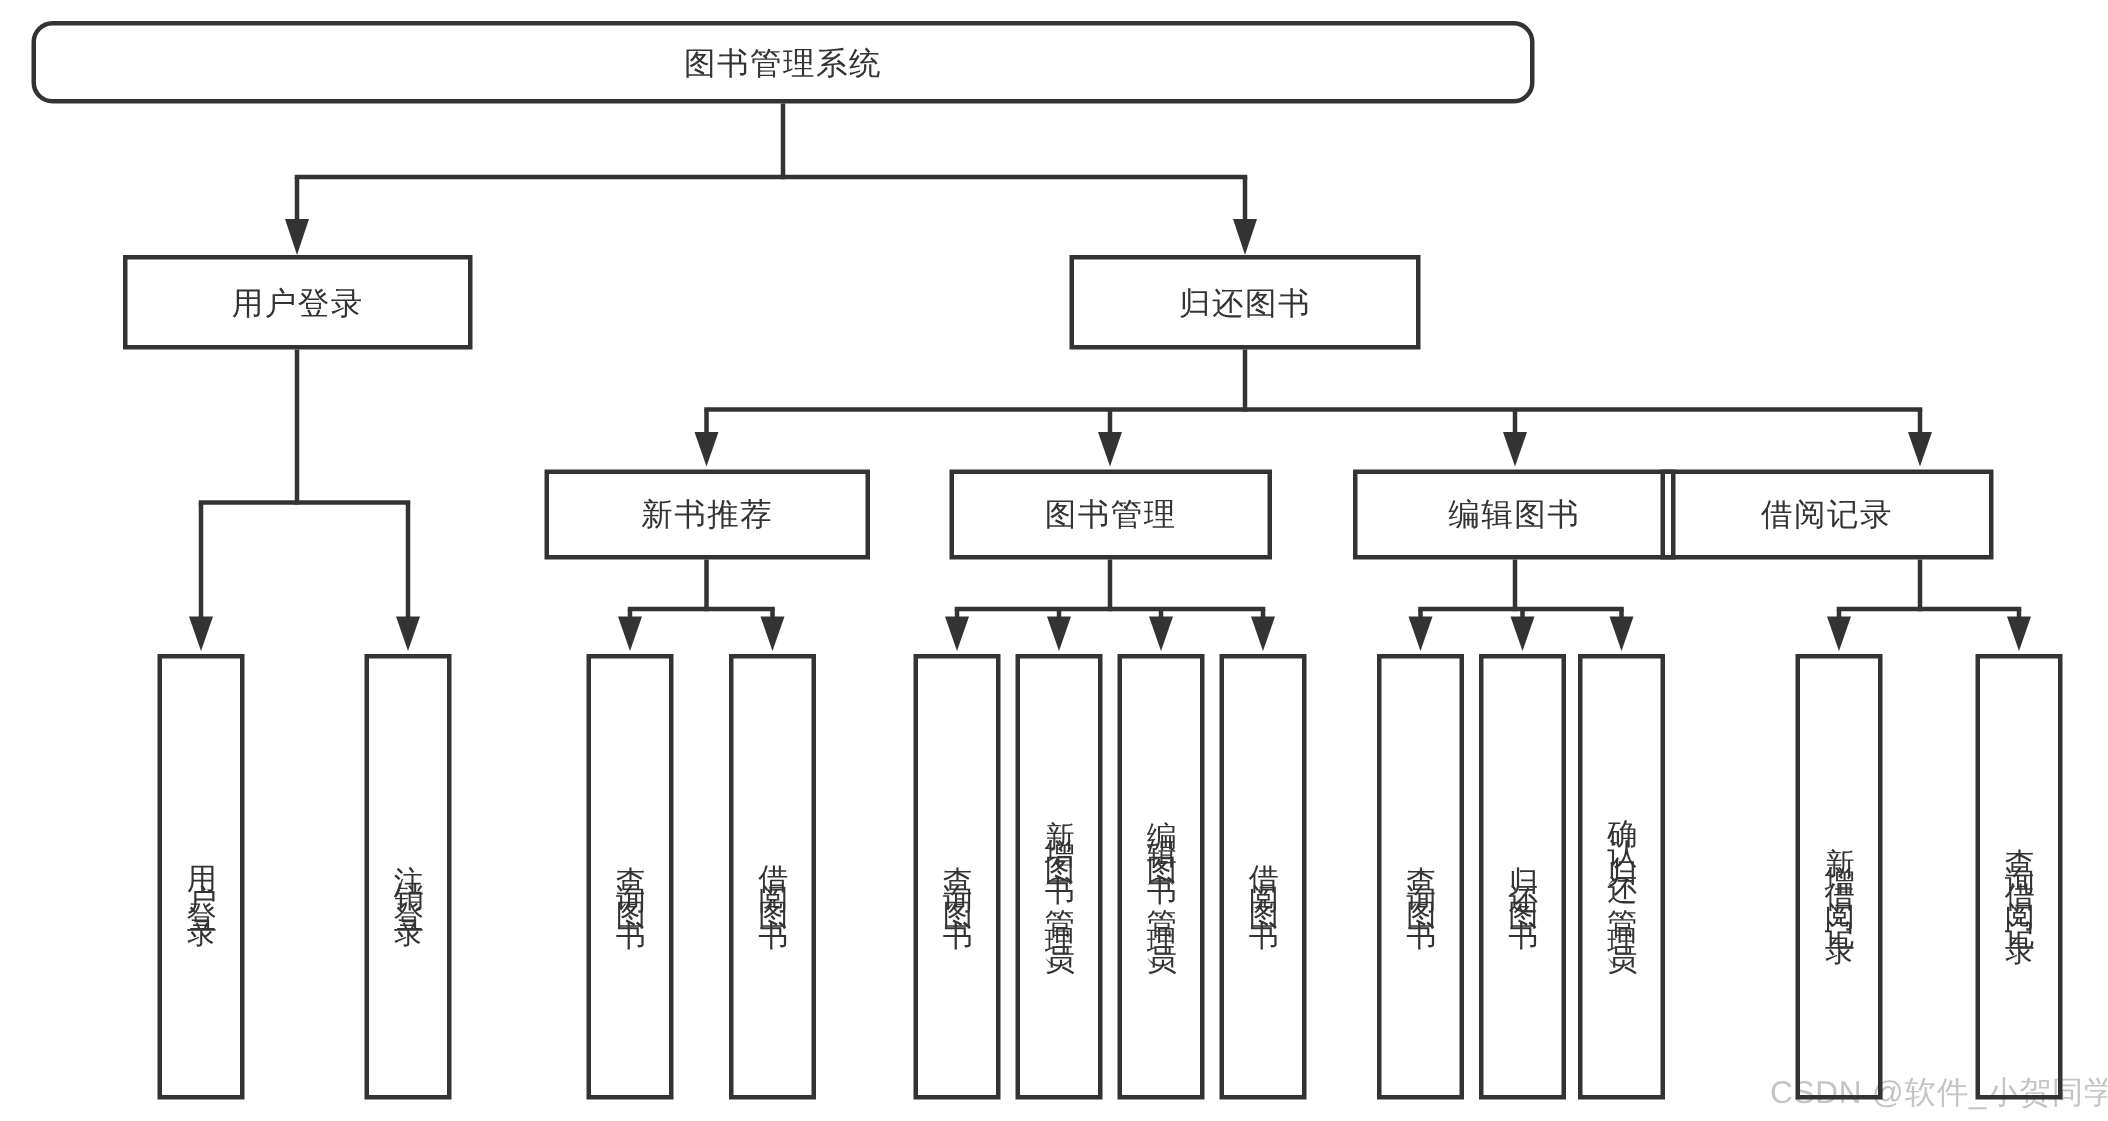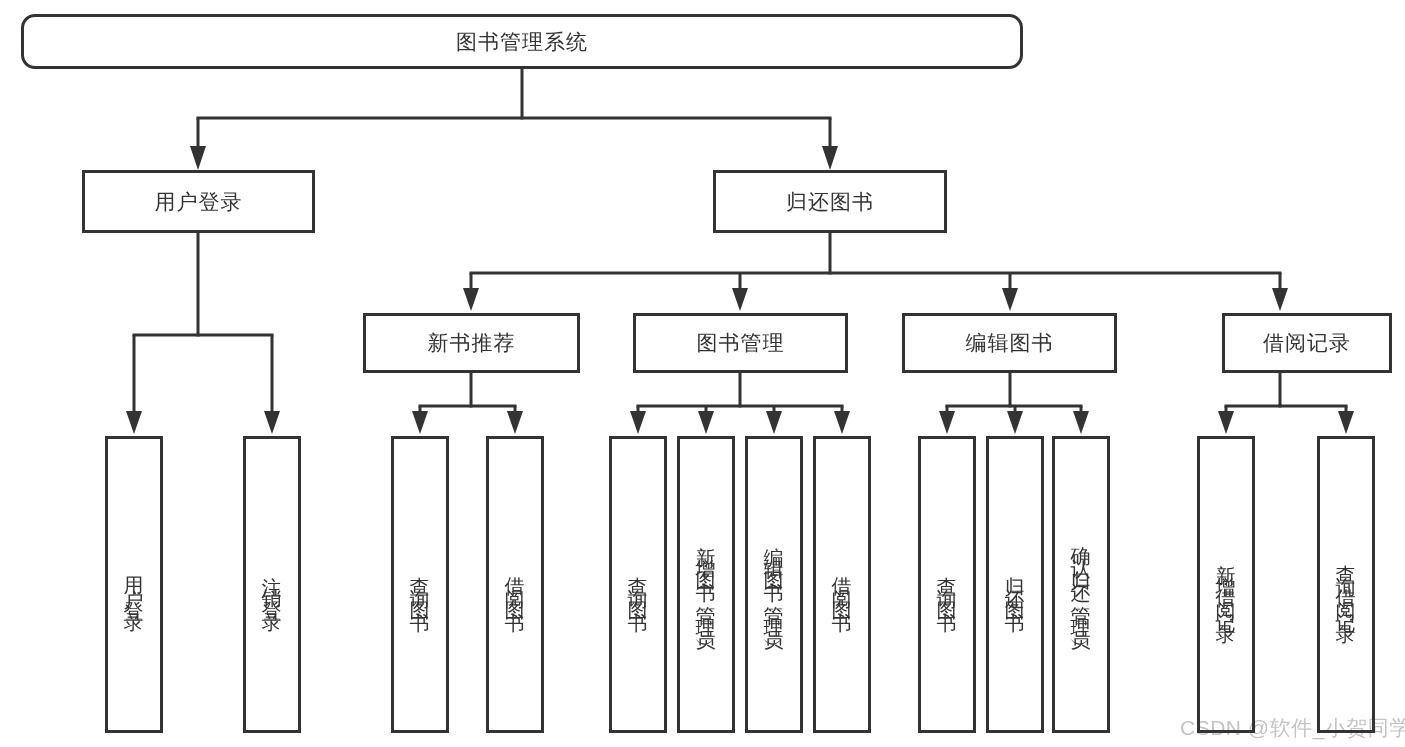--- a/index.html
+++ b/index.html
@@ -148,21 +148,21 @@
 
   <div class="node node-h" style="left:363px; top:313px; width:217px; height:60px;font-family:Liberation Serif, serif;">
     <span>新书推荐</span>
   </div>
   <div class="node node-h" style="left:633px; top:313px; width:215px; height:60px;">
     <span>图书管理</span>
   </div>
   <div class="node node-h" style="left:902px; top:313px; width:215px; height:60px;">
     <span>编辑图书</span>
   </div>
-  <div class="node node-h" style="left:1222px; top:313px; width:170px; height:60px;">
+  <div class="node node-h" style="left:1107px; top:313px; width:222px; height:60px;">
     <span>借阅记录</span>
   </div>
 
   <div class="node node-v" style="left:105px;">
     <span class="vtext">用户登录</span>
   </div>
   <div class="node node-v" style="left:243px;">
     <span class="vtext">注销登录</span>
   </div>
 

